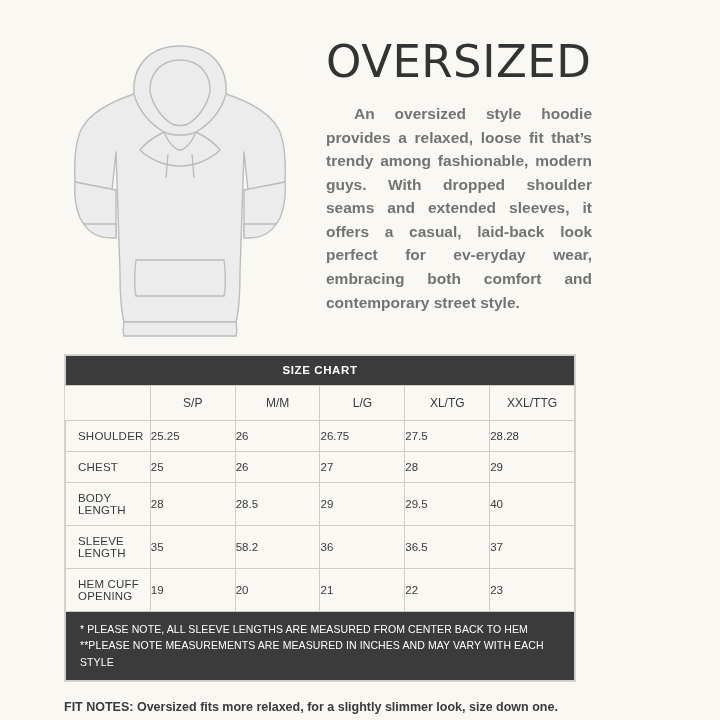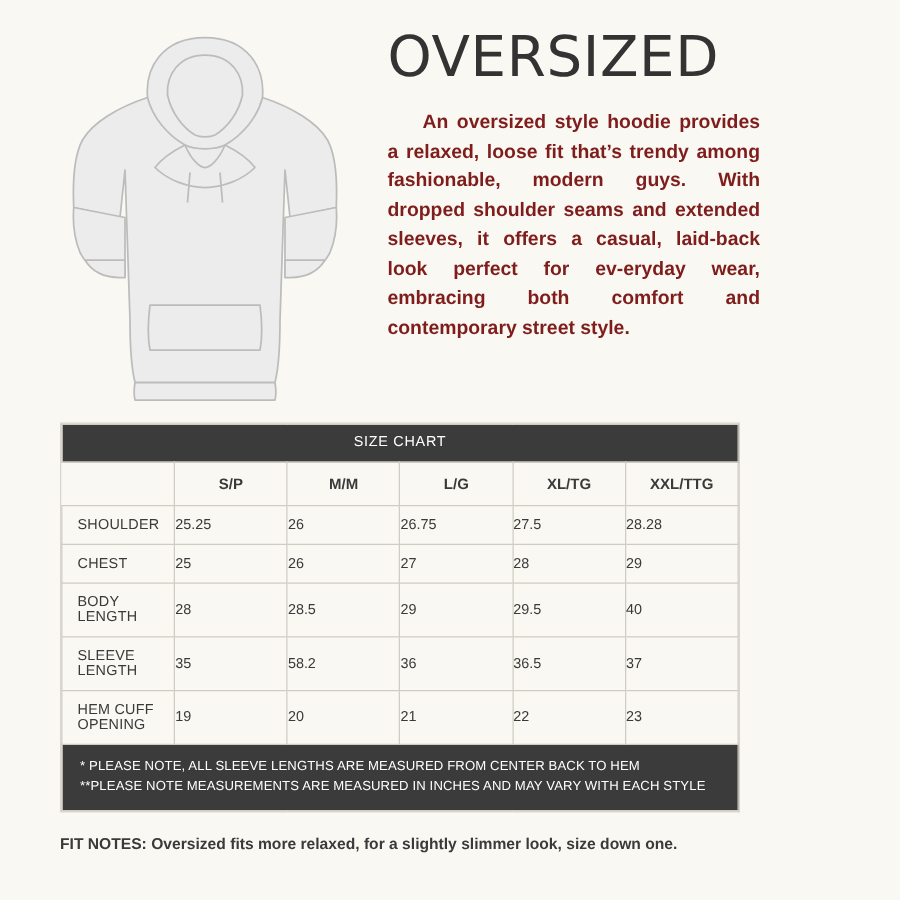--- a/index.html
+++ b/index.html
@@ -12,21 +12,21 @@
     background: #faf8f2;
     font-family: "Liberation Sans", sans-serif;
     color: #3a3a3a;
     overflow: hidden;
   }
   .page {
     position: relative;
     width: 640px;
     height: 720px;
     box-sizing: border-box;
-    padding: 0;
+    padding: 16px;
   }
 
   
   .top {
     display: flex;
     flex-direction: row;
     align-items: flex-start;
     padding: 10px 28px 0 28px;
     box-sizing: border-box;
     height: 330px;
@@ -52,21 +52,21 @@
     font-weight: 400;
     letter-spacing: 0.5px;
     color: #333333;
     margin: 0 0 14px 0;
     font-family: "DejaVu Sans", sans-serif;
   }
   .desc {
     font-size: 15.5px;
     line-height: 1.52;
     font-weight: bold;
-    color: #7f1d1d;
+    color: #737373;
     text-align: justify;
     margin: 0;
     padding-right: 4px;
     text-indent: 28px;
   }
 
   
   .chart {
     margin: 8px 48px 0 48px;
     border: 1px solid #d8d5cd;
@@ -77,27 +77,27 @@
     border-collapse: collapse;
     table-layout: fixed;
   }
   .chart-head td {
     background: #3b3b3b;
     color: #ffffff;
     text-align: center;
     font-size: 11.5px;
     letter-spacing: 0.6px;
     padding: 8px 0 9px 0;
-    font-weight: normal;
+    font-weight: bold;
   }
   .size-head td {
     background: #faf8f2;
     text-align: center;
     font-size: 12px;
-    font-weight: bold;
+    font-weight: normal;
     color: #3a3a3a;
     padding: 10px 0;
     border: 1px solid #cfccc4;
   }
   .size-head td:first-child {
     border-left: none;
     border-top: none;
   }
   tbody td {
     font-size: 11.5px;

